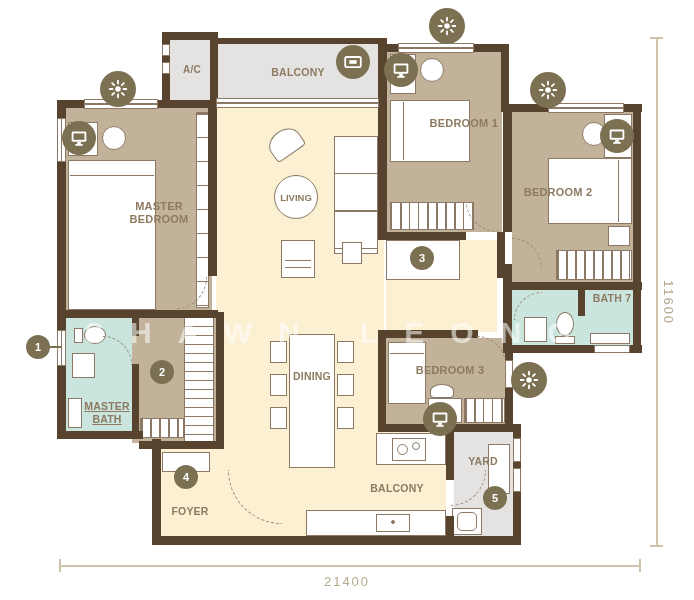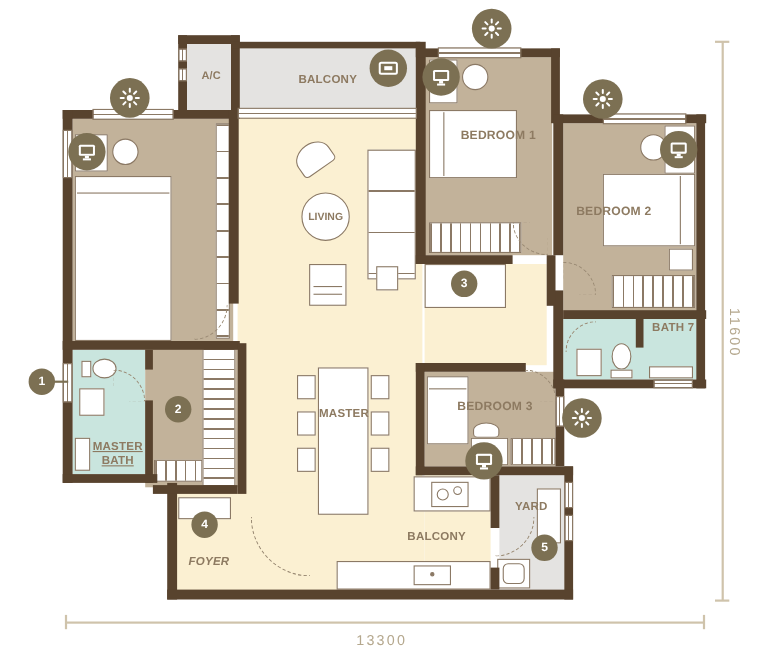--- a/index.html
+++ b/index.html
@@ -184,33 +184,35 @@
 
   <div class="door br" style="left:176px;top:277px;width:31px;height:32px;"></div>
   <div class="door bl" style="left:466px;top:202px;width:32px;height:30px;"></div>
   <div class="door tr" style="left:512px;top:238px;width:30px;height:30px;"></div>
   <div class="door tl" style="left:514px;top:292px;width:28px;height:28px;"></div>
   <div class="door tr" style="left:103px;top:336px;width:29px;height:29px;"></div>
   <div class="door tr" style="left:477px;top:336px;width:29px;height:29px;"></div>
   <div class="door bl" style="left:228px;top:470px;width:54px;height:54px;"></div>
   <div class="door br" style="left:450px;top:470px;width:36px;height:36px;"></div>
 
+  <div class="watermark">SHAWN LEONG</div>
 
   <div class="label" style="left:172px;top:64px;width:40px;font-size:10px;">A/C</div>
   <div class="label" style="left:262px;top:66px;width:72px;">BALCONY</div>
+  <div class="label" style="left:118px;top:200px;width:82px;font-size:11px;">MASTER BEDROOM</div>
   <div class="living-circle" style="left:274px;top:175px;">
     <span>LIVING</span>
   </div>
-  <div class="label" style="left:408px;top:117px;width:90px;font-size:11px;">BEDROOM 1</div>
+  <div class="label" style="left:408px;top:117px;width:90px;font-size:11px;text-align:right;">BEDROOM 1</div>
   <div class="label" style="left:518px;top:186px;width:80px;font-size:11px;">BEDROOM 2</div>
   <div class="label" style="left:592px;top:292px;width:40px;">BATH 7</div>
   <div class="label" style="left:78px;top:400px;width:58px;text-decoration:underline;">MASTER BATH</div>
-  <div class="label" style="left:290px;top:370px;width:44px;">MASTER</div>
+  <div class="label" style="left:290px;top:370px;width:44px;">DINING</div>
   <div class="label" style="left:364px;top:482px;width:66px;">BALCONY</div>
-  <div class="label" style="left:160px;top:505px;width:60px;font-style:italic;">FOYER</div>
+  <div class="label" style="left:160px;top:505px;width:60px;">FOYER</div>
   <div class="label" style="left:458px;top:455px;width:50px;">YARD</div>
   <div class="label" style="left:405px;top:364px;width:90px;font-size:11px;">BEDROOM 3</div>
 
   <div class="leader" style="left:48px;top:346px;width:14px;height:2px;"></div>
   <div class="marker" style="left:26px;top:335px;">1</div>
   <div class="marker" style="left:150px;top:360px;">2</div>
   <div class="marker" style="left:410px;top:246px;">3</div>
   <div class="marker" style="left:174px;top:465px;">4</div>
   <div class="marker" style="left:483px;top:486px;">5</div>
 
@@ -311,19 +313,19 @@
   <div class="icircle" style="left:336px;top:45px;width:34px;height:34px;">
     <svg width="22" height="22" viewBox="0 0 24 24">
         <rect x="3.5" y="6.5" width="17" height="11" rx="1.5" fill="none" stroke="#fff" stroke-width="2"></rect>
         <rect x="8" y="10" width="8" height="4" fill="#fff"></rect>
       </svg>
   </div>
 
   <div class="dim-line" style="left:60px;top:565px;width:580px;height:1.5px;"></div>
   <div class="dim-line" style="left:59px;top:559px;width:1.5px;height:13px;"></div>
   <div class="dim-line" style="left:639px;top:559px;width:1.5px;height:13px;"></div>
-  <div class="dim-text" style="left:307px;top:574px;width:80px;">13300</div>
+  <div class="dim-text" style="left:307px;top:574px;width:80px;">21400</div>
   <div class="dim-line" style="left:656px;top:38px;width:1.5px;height:508px;"></div>
   <div class="dim-line" style="left:650px;top:37px;width:13px;height:1.5px;"></div>
   <div class="dim-line" style="left:650px;top:545px;width:13px;height:1.5px;"></div>
   <div class="dim-text" style="left:640px;top:295px;width:56px;transform:rotate(90deg);">11600</div>
 
 </div>
 
 </body></html>

